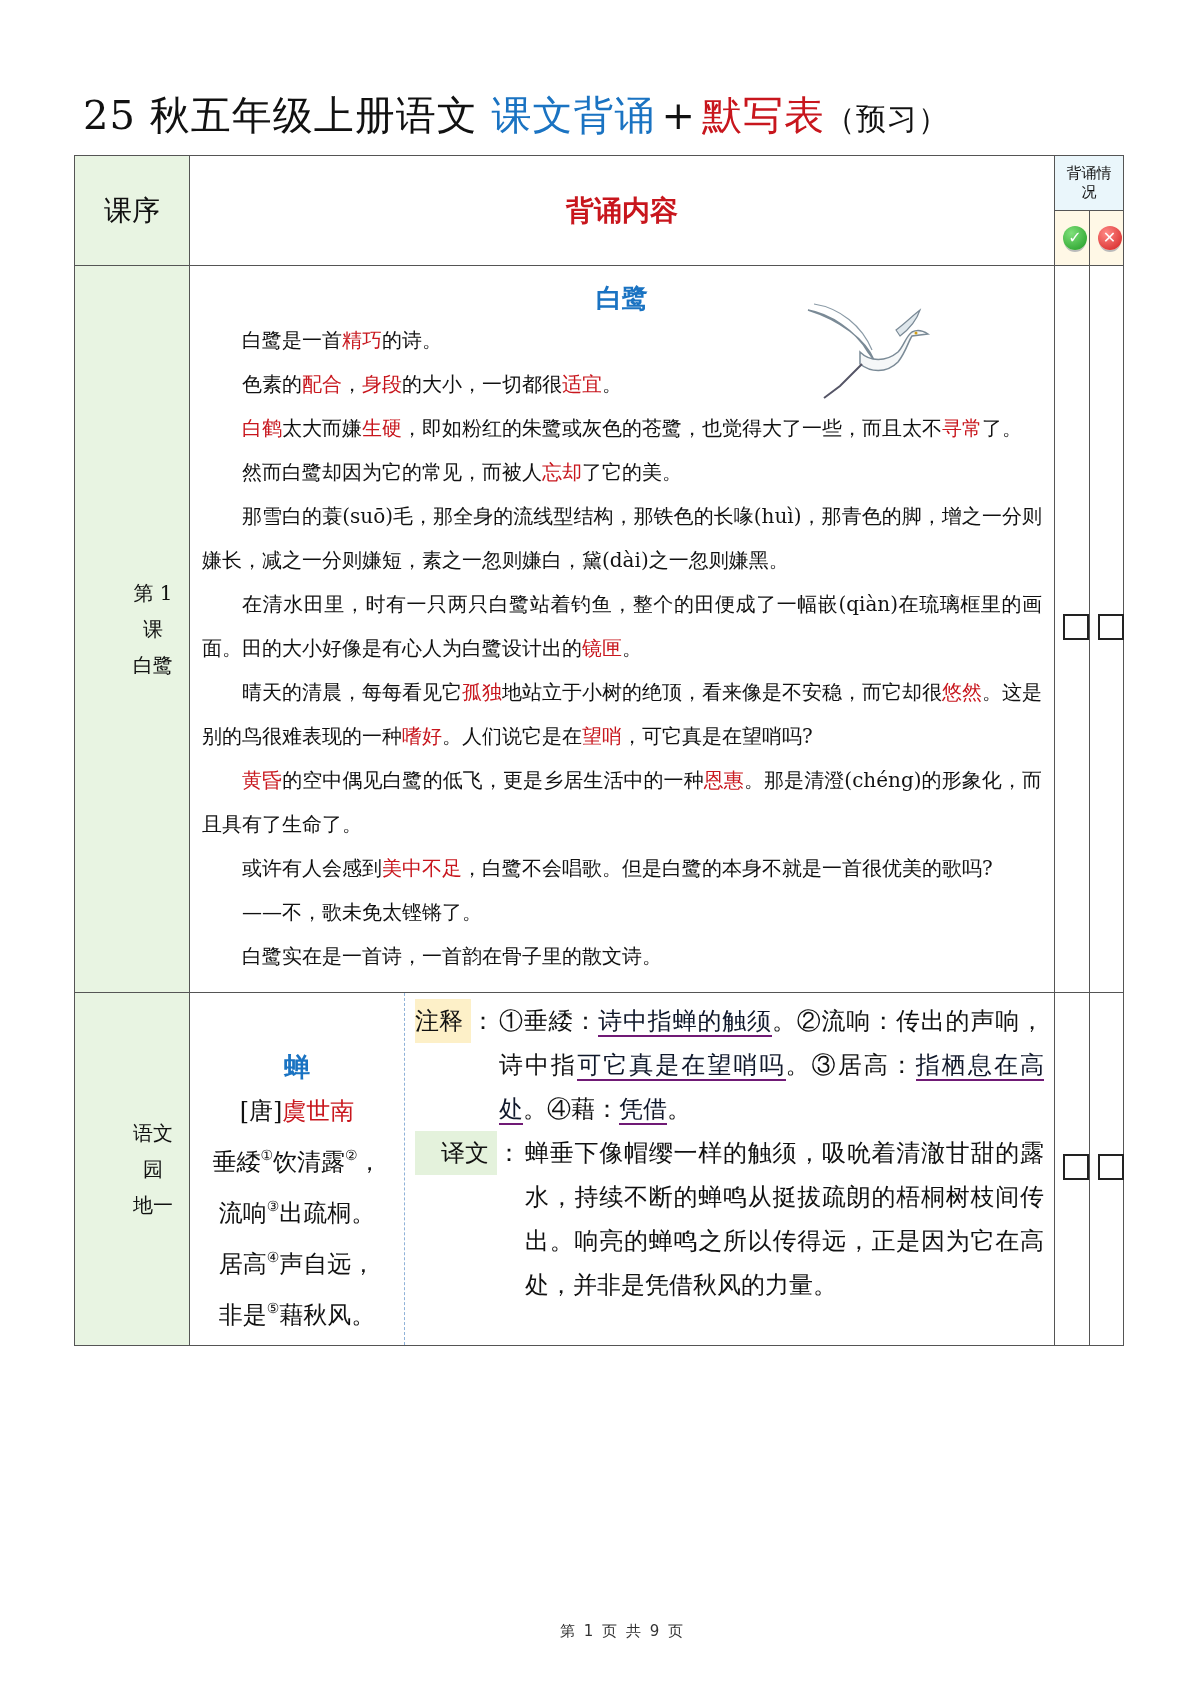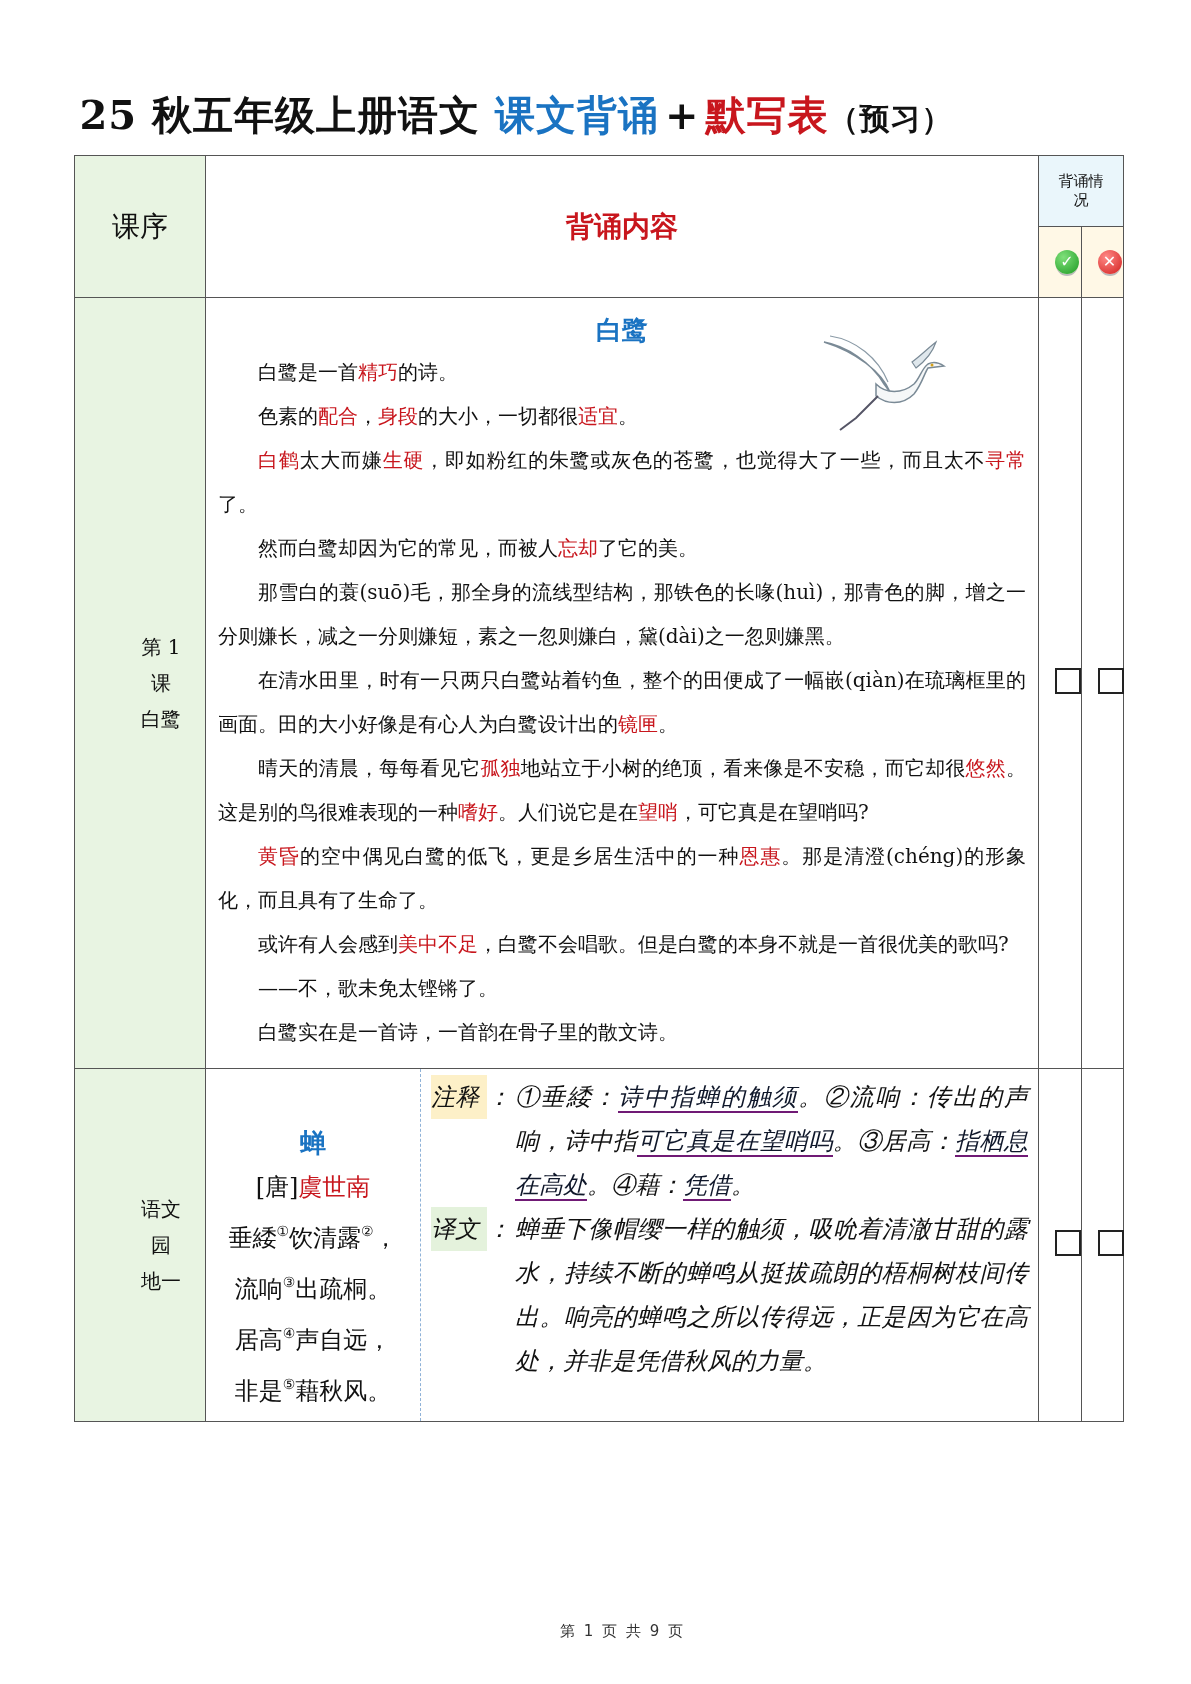--- a/index.html
+++ b/index.html
@@ -1,23 +1,23 @@
 <!DOCTYPE html>
 <html><head>
 <meta charset="utf-8">
 <style>
   html, body { margin: 0; padding: 0; background: #ffffff; }
   body { width: 1191px; height: 1684px; position: relative; font-family: "DejaVu Serif", "Liberation Serif", serif; color: #111; overflow: hidden; }
-  .title { position: absolute; top: 88px; left: 0; width: 1032px; text-align: center; font-size: 40px; font-weight: bold; letter-spacing: 1px; white-space: nowrap; }
+  .title { position: absolute; top: 88px; left: 0; width: 1032px; text-align: center; font-size: 40px; font-weight: normal; letter-spacing: 1px; white-space: nowrap; }
   .title .blue { color: #1a73c2; }
   .title .red { color: #c8161d; }
   .title .plus { color: #111; margin: 0 6px; }
   .title .paren { font-size: 30px; }
   table.main { position: absolute; top: 155px; left: 74px; width: 1050px; border-collapse: collapse; table-layout: fixed; }
-  table.main td { border: 1.5px solid #555; padding: 16px; vertical-align: middle; }
+  table.main td { border: 1.5px solid #555; padding: 8px; vertical-align: middle; }
   .col-lesson { width: 98px; background: #e8f4e2; text-align: center; }
   .col-status { width: 52px; text-align: center; }
   .hdr-lesson { font-size: 28px; height: 68px; margin-left: 14px; }
   .hdr-content { text-align: center; color: #c8161d; font-size: 28px; font-weight: bold; }
   .hdr-status { height: 28px; background: #eaf6fb; font-size: 15px; text-align: center; }
   .hdr-icon { height: 38px; background: #fff8e6; }
   .icon-circle { display: inline-block; width: 24px; height: 24px; border-radius: 50%; color: #fff; font-size: 16px; line-height: 24px; text-align: center; font-family: "DejaVu Sans", sans-serif; font-weight: bold; box-shadow: 0 3px 0 -1px #bbb; }
   .icon-check { background: radial-gradient(circle at 35% 30%, #7fe07a, #1e9a23); }
   .icon-cross { background: radial-gradient(circle at 35% 30%, #ff8a86, #d21f1f); }
   .lesson-label { font-size: 20px; line-height: 36px; margin-left: 42px; }
@@ -28,25 +28,25 @@
   .para .hl { color: #c8161d; }
   .bird { position: absolute; top: 34px; left: 610px; width: 140px; height: 100px; }
   .poem-cell { padding: 0 !important; vertical-align: top !important; }
   .poem-wrap { display: flex; height: 352px; }
   .poem-left { width: 215px; border-right: 1.5px dashed #8fb2d8; text-align: center; padding-top: 52px; box-sizing: border-box; }
   .poem-left .ptitle { color: #1a73c2; font-size: 26px; font-weight: bold; font-family: "DejaVu Sans", sans-serif; line-height: 44px; }
   .poem-left .author { font-size: 24px; line-height: 44px; }
   .poem-left .author .red { color: #c8161d; }
   .poem-left .pline { font-size: 24px; line-height: 44px; }
   .poem-left sup { font-size: 14px; vertical-align: 10px; }
-  .poem-right { flex: 1; padding: 6px 10px 0 10px; box-sizing: border-box; font-style: italic; }
+  .poem-right { flex: 1; padding: 6px 10px 0 10px; box-sizing: border-box; }
   .note-row { display: flex; font-size: 24px; line-height: 44px; }
   .note-label { width: 56px; flex: none; height: 44px; }
   .note-label.yellow { background: #fdf0c8; }
-  .note-label.green { background: #e4f2dc; }
+  .note-label.green { background: #e4f2dc; padding-left: 26px; }
   .note-colon { width: 28px; flex: none; }
   .note-text { flex: 1; text-align: justify; }
   .note-text .ans { color: #0f172a; border-bottom: 2px solid #701a75; }
   .footer { position: absolute; top: 1622px; left: 0; width: 1191px; text-align: center; font-size: 15px; color: #333; letter-spacing: 2px; font-family: "DejaVu Sans", sans-serif; padding-left: 27px; }
 </style>
 </head>
 <body>
 
 <div class="title">
   <span>25 秋五年级上册语文</span>

